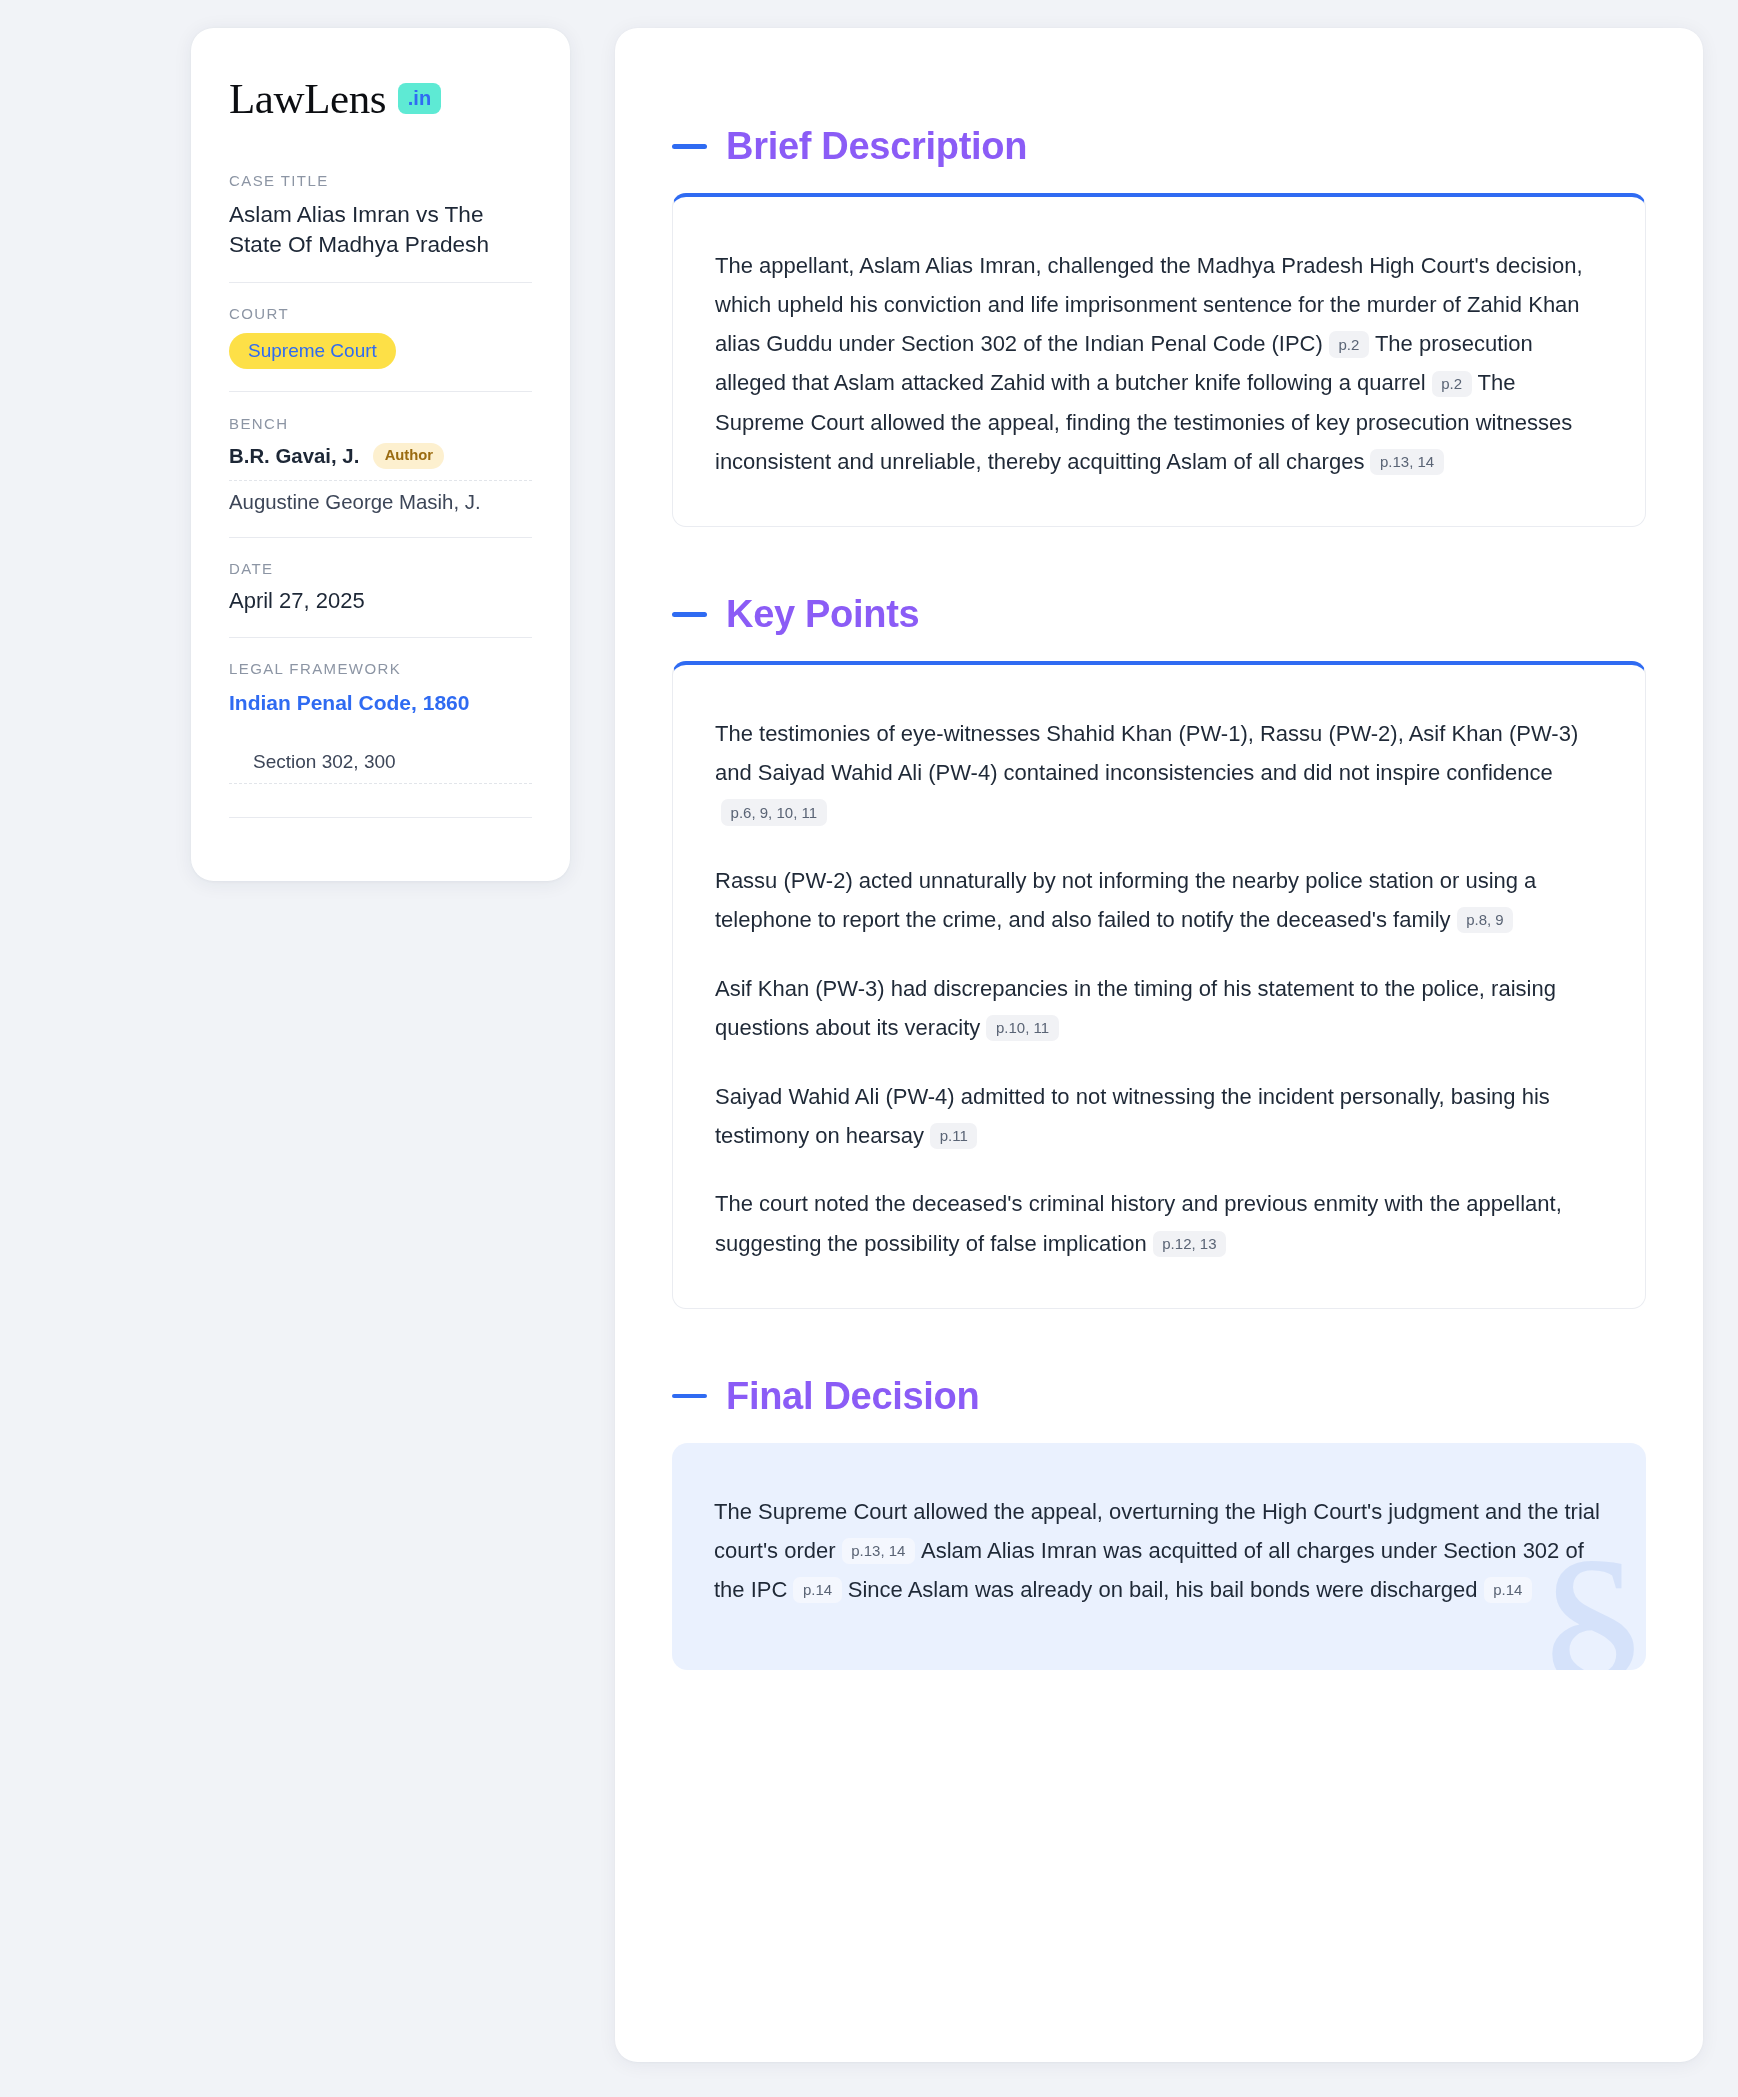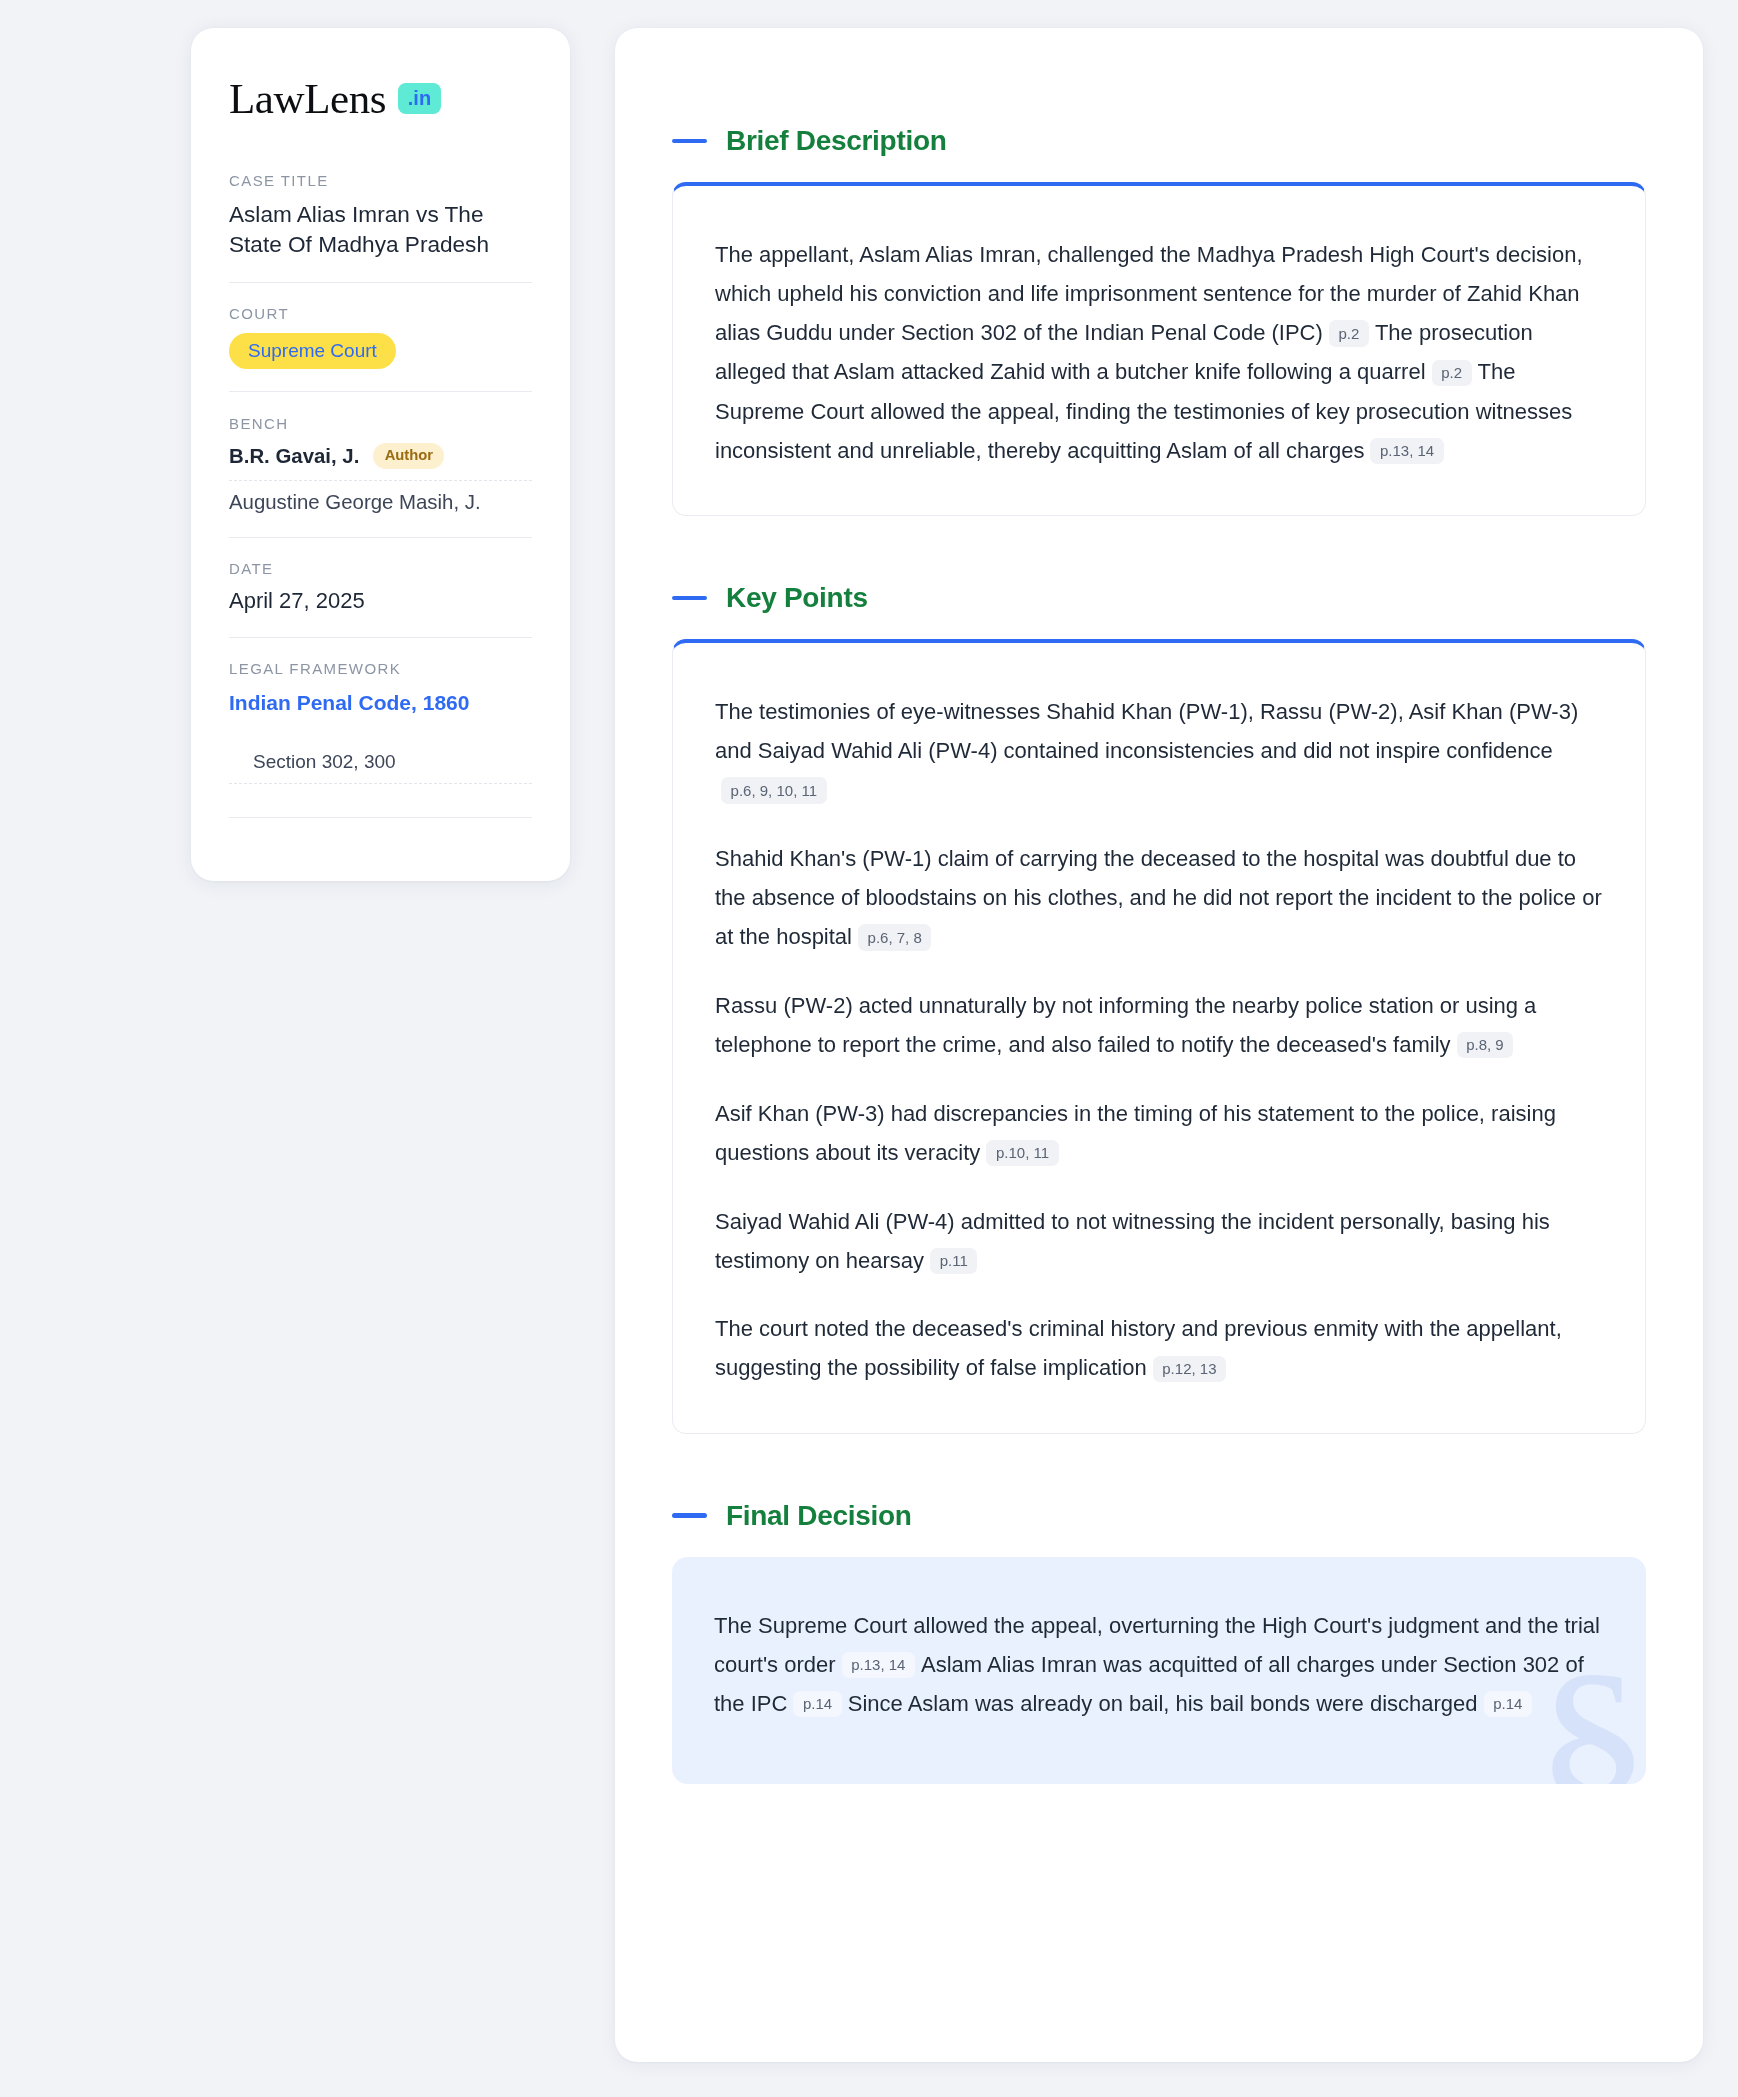--- a/index.html
+++ b/index.html
@@ -150,23 +150,23 @@
     margin-bottom: 25px;
   }
   .sec-dash {
     width: 35px;
     height: 4.3px;
     border-radius: 2.6px;
     background: #2f6bf2;
     flex: 0 0 35px;
   }
   .sec-title {
-    font-size: 28px;
-    font-weight: bold;
-    color: #15803d;
+    font-size: 38px;
+    font-weight: bold;
+    color: #8b5cf6;
     letter-spacing: -0.3px;
     text-align: center;
   }
 
   .card {
     border: 0.9px solid #eaecf1;
     border-top: 4.3px solid #2f6bf2;
     border-radius: 14px;
     padding: 49px 42px 45px 42px;
     margin-bottom: 66px;
@@ -285,23 +285,20 @@
 
     <div class="sec-head">
       <span class="sec-dash"></span>
       <h2 class="sec-title">Key Points</h2>
     </div>
     <section class="card">
       <p class="body-text kp">
         <span>The testimonies of eye-witnesses Shahid Khan (PW-1), Rassu (PW-2), Asif Khan (PW-3) and Saiyad Wahid Ali (PW-4) contained inconsistencies and did not inspire confidence</span><span class="cite">p.6, 9, 10, 11</span>
       </p>
       <p class="body-text kp">
-        <span>Shahid Khan's (PW-1) claim of carrying the deceased to the hospital was doubtful due to the absence of bloodstains on his clothes, and he did not report the incident to the police or at the hospital</span><span class="cite">p.6, 7, 8</span>
-      </p>
-      <p class="body-text kp">
         <span>Rassu (PW-2) acted unnaturally by not informing the nearby police station or using a telephone to report the crime, and also failed to notify the deceased's family</span><span class="cite">p.8, 9</span>
       </p>
       <p class="body-text kp">
         <span>Asif Khan (PW-3) had discrepancies in the timing of his statement to the police, raising questions about its veracity</span><span class="cite">p.10, 11</span>
       </p>
       <p class="body-text kp">
         <span>Saiyad Wahid Ali (PW-4) admitted to not witnessing the incident personally, basing his testimony on hearsay</span><span class="cite">p.11</span>
       </p>
       <p class="body-text kp">
         <span>The court noted the deceased's criminal history and previous enmity with the appellant, suggesting the possibility of false implication</span><span class="cite">p.12, 13</span>

